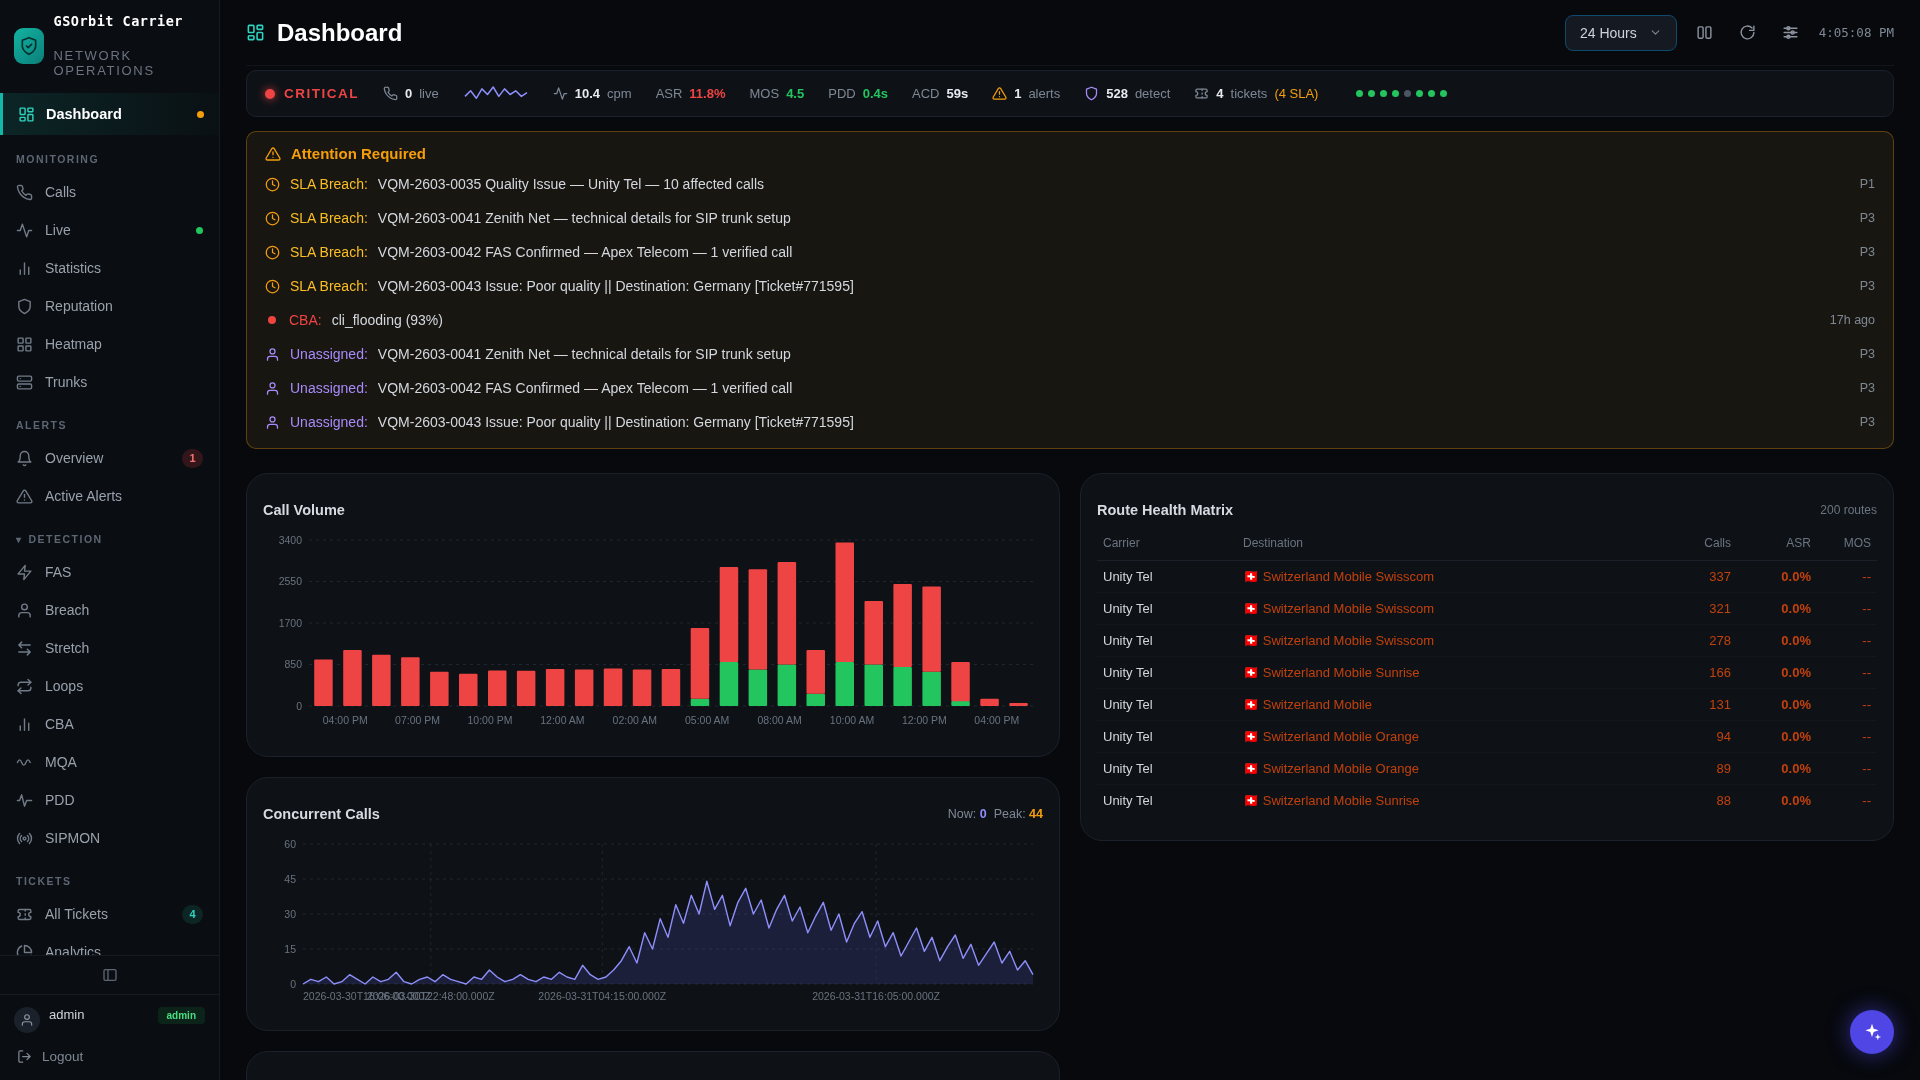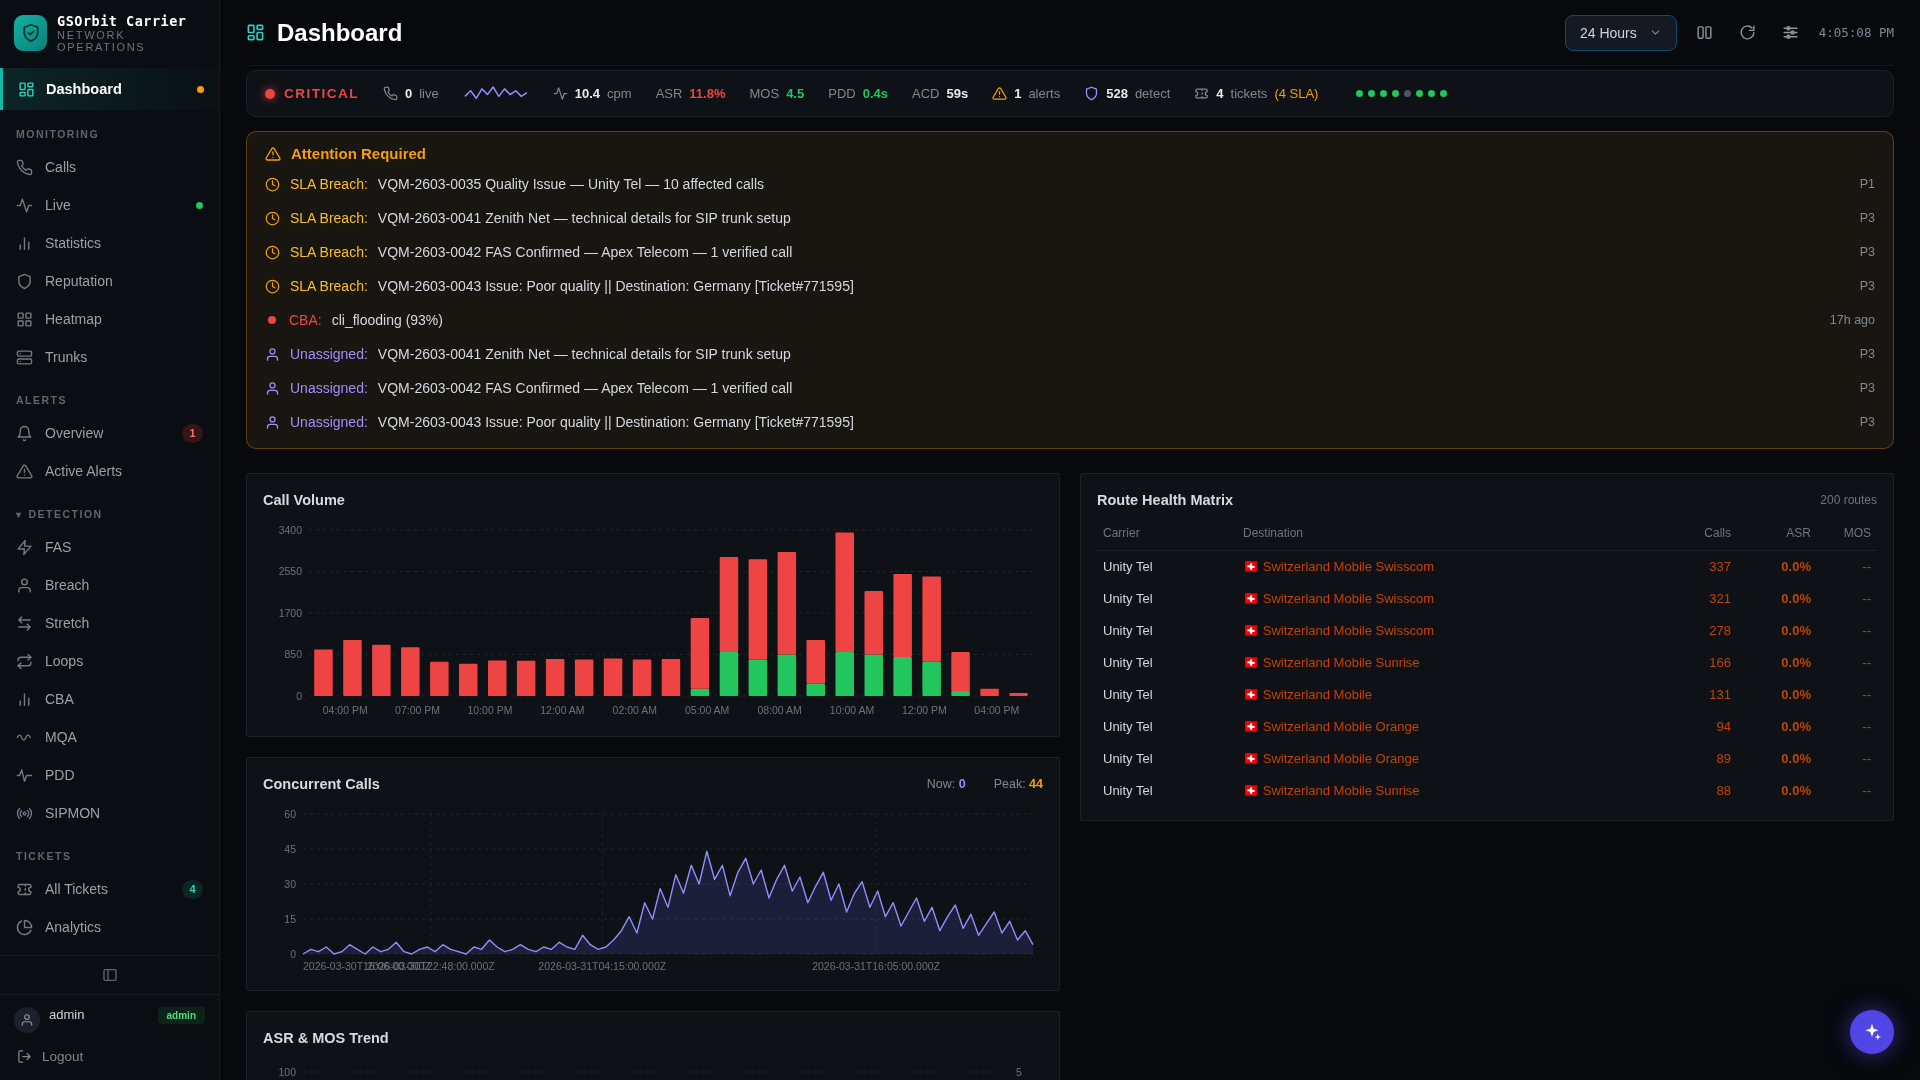--- a/index.html
+++ b/index.html
@@ -7,21 +7,21 @@
     font-family:"Liberation Sans",sans-serif;font-size:14px}
   .ic{display:inline-flex;width:16px;height:16px;flex:none}
   .ic svg{width:100%;height:100%;fill:none;stroke:currentColor;stroke-width:2;stroke-linecap:round;stroke-linejoin:round}
 
   
   .sidebar{position:fixed;left:0;top:0;bottom:0;width:220px;background:#0a0d11;border-right:1px solid #161b22;display:flex;flex-direction:column;z-index:5}
   .brand{display:flex;align-items:center;gap:10px;padding:13px 14px}
   .brand-logo{width:36px;height:36px;border-radius:9px;background:linear-gradient(135deg,#13b3a2,#0b7f7a);display:flex;align-items:center;justify-content:center;color:#04302c}
   .brand-logo .ic{width:20px;height:20px}
   .brand-title{font-family:"DejaVu Sans Mono",monospace;font-weight:bold;font-size:13.5px;color:#fff;letter-spacing:.5px}
-  .brand-sub{font-size:11px;color:#6b7480;letter-spacing:1.7px;margin-top:0}
+  .brand-sub{font-size:13px;color:#6b7480;letter-spacing:1.7px;margin-top:19px}
   .nav-active{display:flex;align-items:center;gap:11px;height:42px;padding:0 15px;margin-top:2px;
     background:linear-gradient(90deg,rgba(20,184,166,.14),rgba(20,184,166,.02));border-left:3px solid #14b8a6;
     color:#fff;font-size:14.5px;font-weight:600;cursor:pointer}
   .nav-active .ic{color:#2dd4bf;width:17px;height:17px}
   .nav-active .adot{margin-left:auto;width:7px;height:7px;border-radius:50%;background:#f59e0b}
   .nav-scroll{flex:1;overflow:hidden}
   .nav-sec-label{display:flex;align-items:center;gap:6px;padding:18px 16px 8px;font-size:10.5px;letter-spacing:1.5px;color:#5d6673;font-weight:700}
   .nav-sec-label .chev{font-size:10px;color:#5d6673}
   .nav-item{display:flex;align-items:center;gap:12px;height:38px;padding:0 16px;color:#98a1ac;font-size:14px;cursor:pointer}
   .nav-item .ic{width:17px;height:17px;color:#717b88}
@@ -70,25 +70,25 @@
   .att-title .ic{width:16px;height:16px}
   .att-row{display:flex;align-items:center;gap:10px;height:34px;font-size:14px;cursor:pointer}
   .att-ic{width:15px;height:15px}
   .att-dot{width:8px;height:8px;border-radius:50%;background:#ef4444;margin:0 3px}
   .att-label{font-weight:400;white-space:nowrap}
   .att-text{color:#d3d8df;white-space:nowrap;overflow:hidden;text-overflow:ellipsis}
   .att-meta{margin-left:auto;color:#7e8894;font-size:12.5px;padding-left:16px}
 
   .grid2{display:grid;grid-template-columns:1fr 1fr;gap:20px;margin-top:24px;align-items:start}
   .col{display:flex;flex-direction:column;gap:20px}
-  .card{background:#0e1217;border:1px solid #1b212b;border-radius:2px;padding:14px 16px}
+  .card{background:#0e1217;border:1px solid #1b212b;border-radius:22px;padding:24px 16px}
   .card-head{display:flex;align-items:center;justify-content:space-between;margin-bottom:10px;min-height:24px}
   .card-title{font-size:14.5px;font-weight:600;color:#d6dbe2}
   .card-sub{font-size:12px;color:#6b7480}
-  .head-stats{display:flex;align-items:center;gap:28px;font-size:12.5px}
+  .head-stats{display:flex;align-items:center;gap:7px;font-size:12.5px}
   .hs-lbl{color:#7e8894}
   .hs-blue{color:#8e8ffa;font-weight:700}
   .hs-amber{color:#f59e0b;font-weight:700}
   svg.chart{width:100%;display:block}
   .gridline{stroke:#202631;stroke-dasharray:3 4;stroke-width:1}
   .tick{fill:#69727e;font-size:10.5px;font-family:"Liberation Sans",sans-serif}
 
   .rtable{width:100%;border-collapse:collapse;font-size:13px}
   .rtable th{font-size:12px;color:#6b7480;font-weight:500;text-align:left;padding:4px 6px 10px;border-bottom:1px solid #1b212b}
   .rtable th.num,.rtable td.num{text-align:right}

